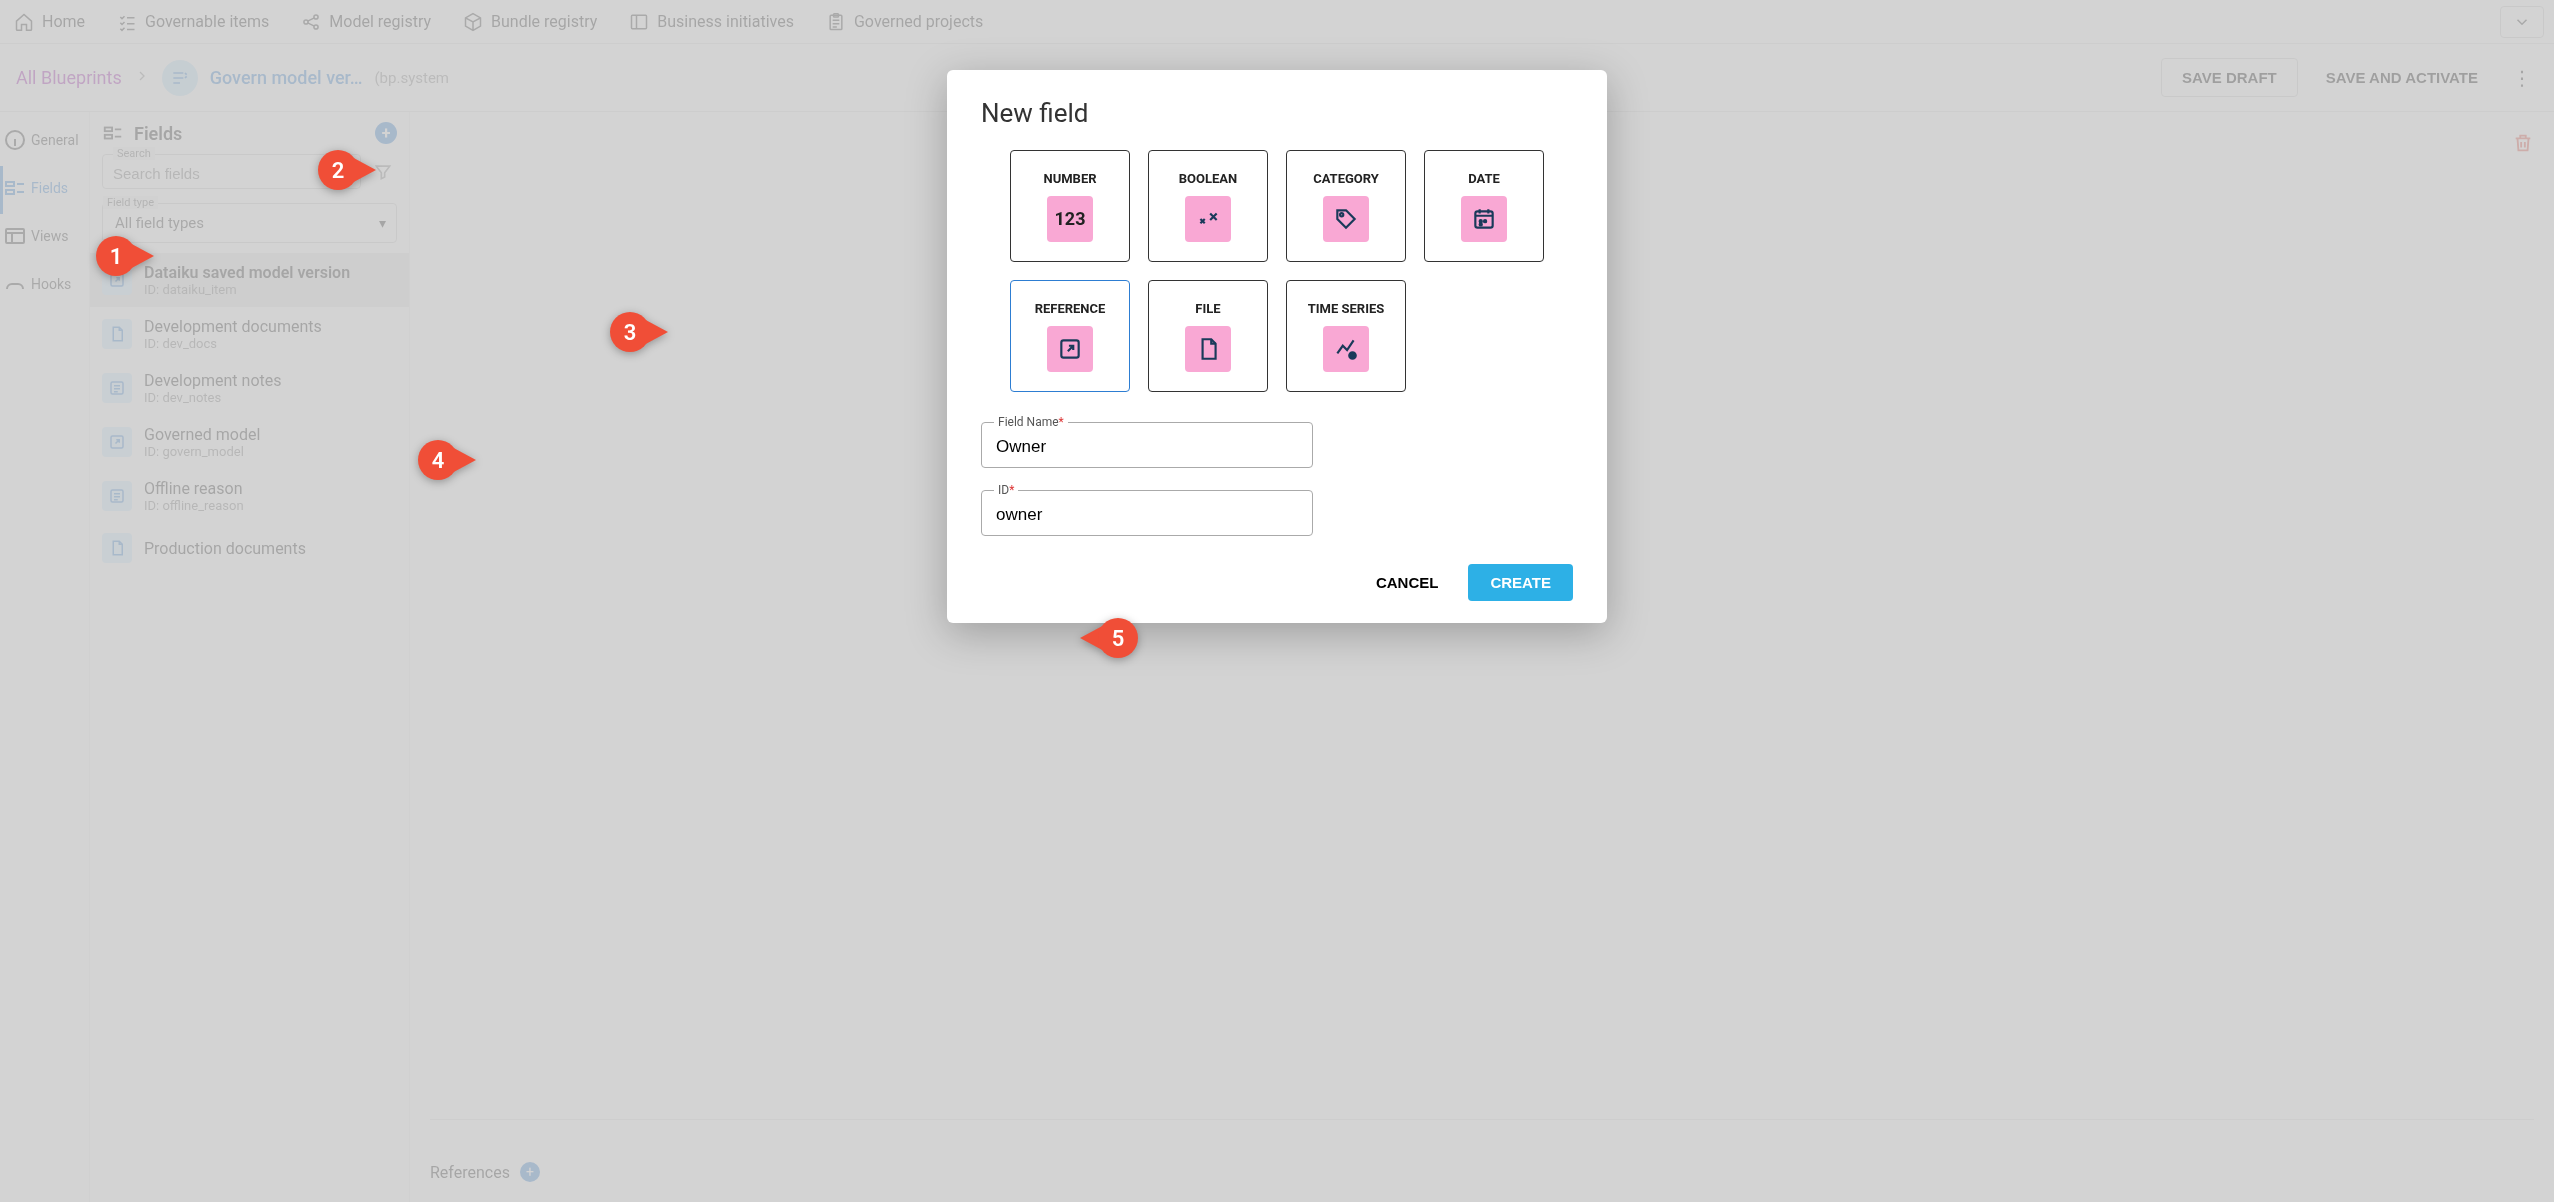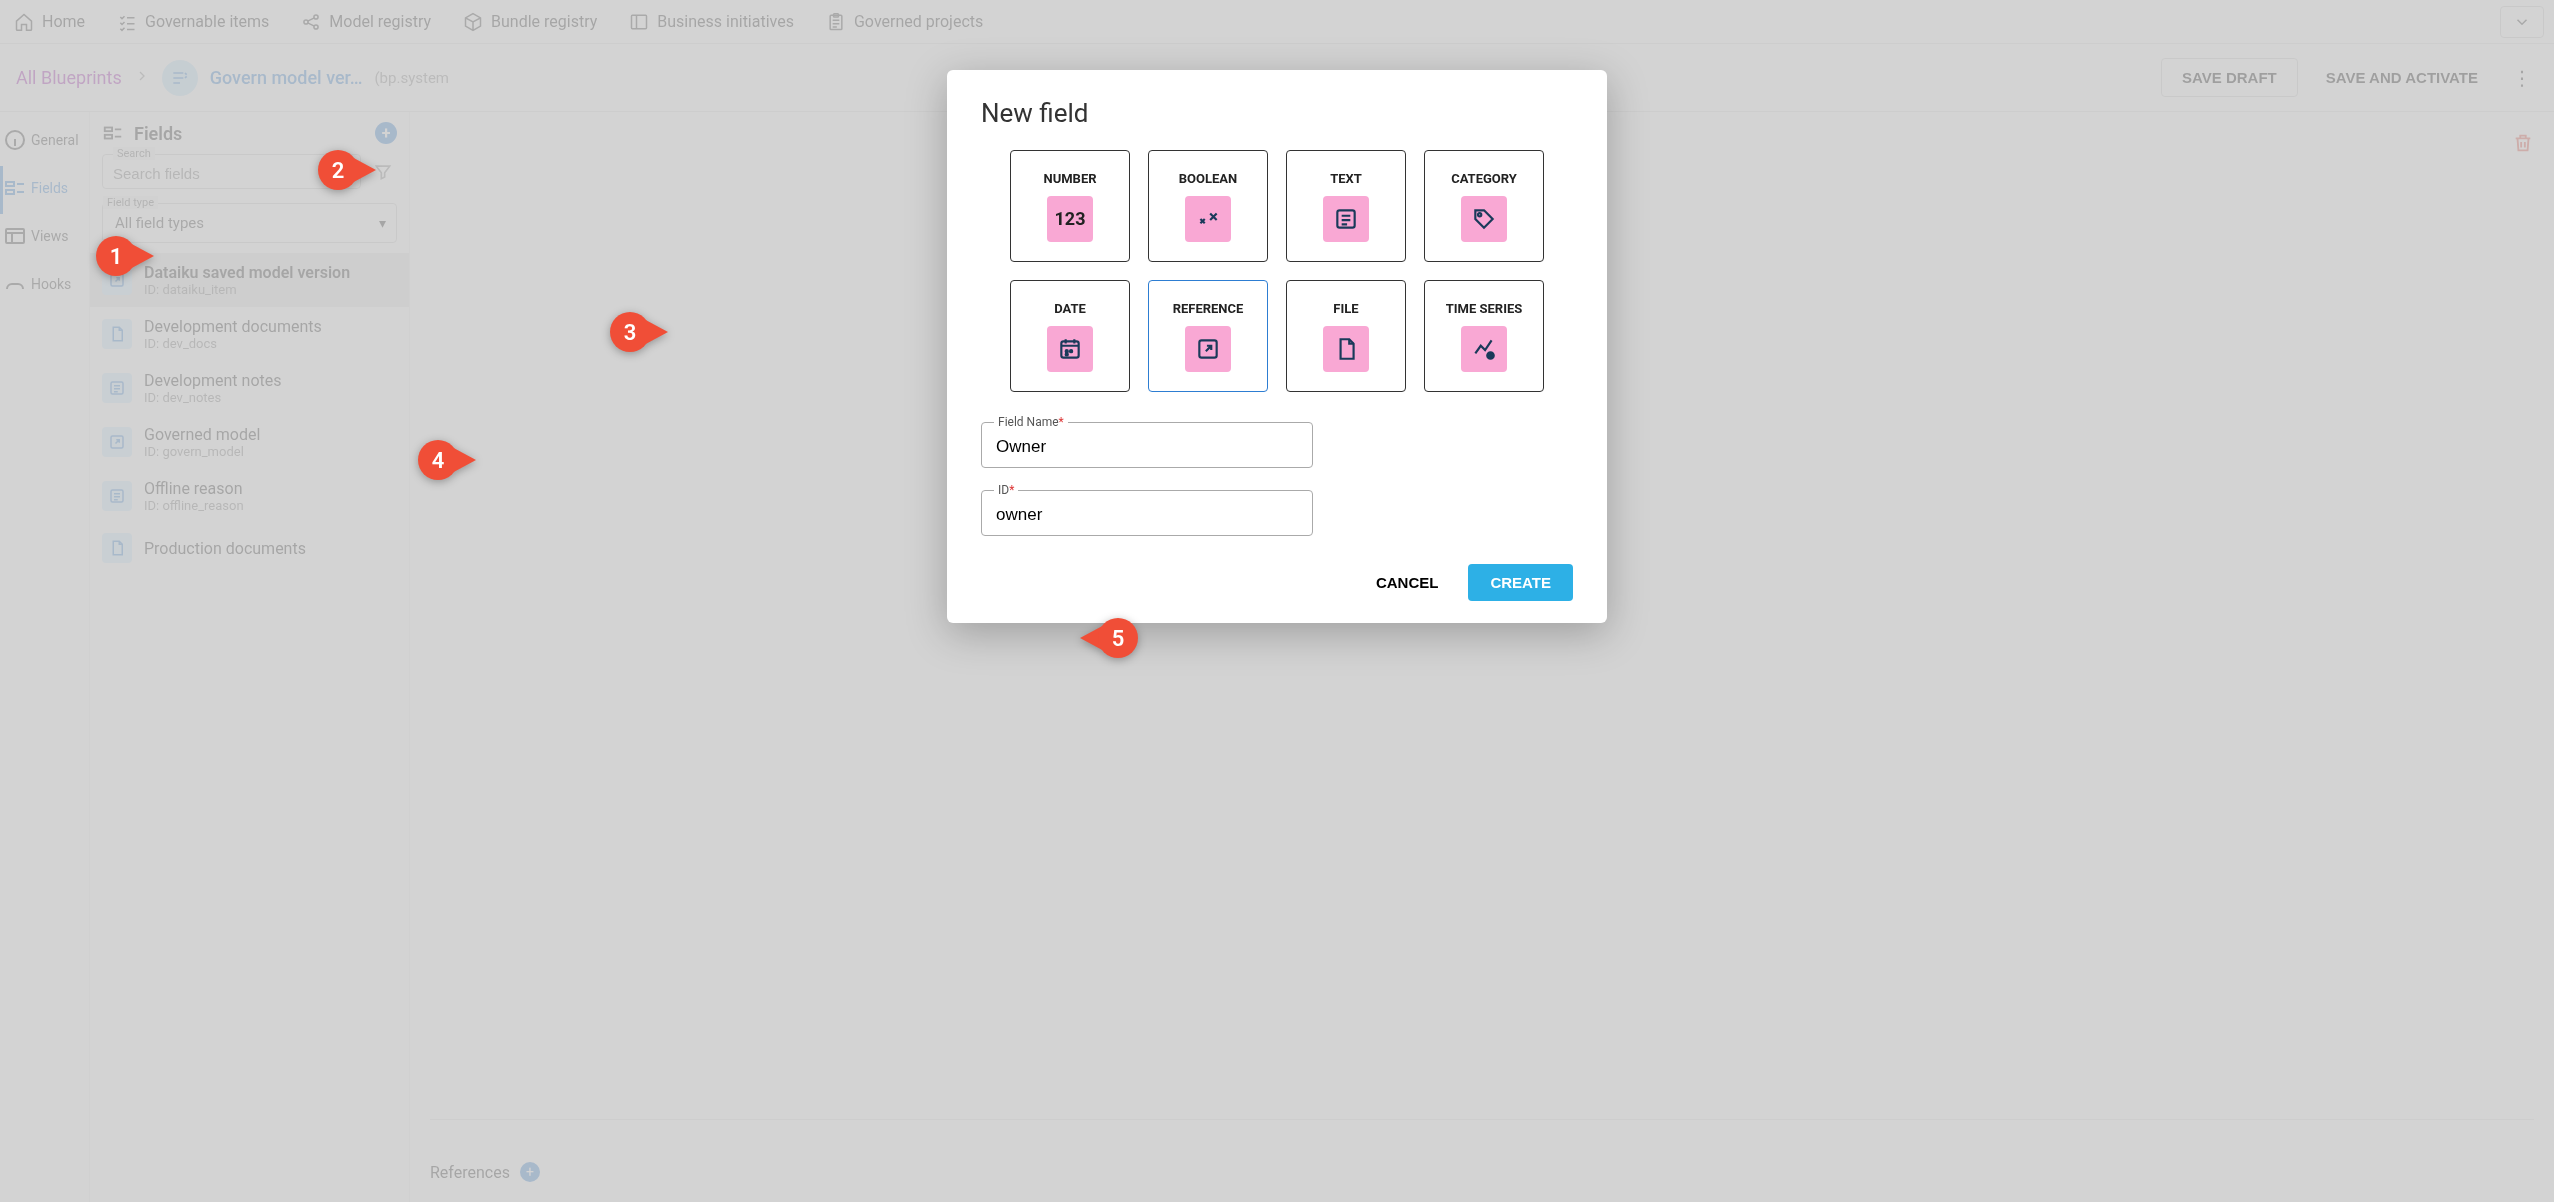--- a/index.html
+++ b/index.html
@@ -537,29 +537,20 @@
       </div>
       <div class="type-card">
         <div class="tc-label">BOOLEAN</div>
         <div class="tc-icon">
             <svg viewBox="0 0 24 24" width="26" height="26" stroke="#1a3a5a" fill="none" stroke-width="2">
               <path d="M5 12l4 4M5 16l4-4M14 7l6 6M14 13l6-6"></path>
             </svg>
           </div>
       </div>
       <div class="type-card">
-        <div class="tc-label">TEXT</div>
-        <div class="tc-icon">
-            <svg viewBox="0 0 24 24" width="26" height="26" stroke="#1a3a5a" fill="none" stroke-width="2">
-              <rect x="4" y="4" width="16" height="16" rx="2"></rect>
-              <path d="M8 9h8M8 13h8M8 17h5"></path>
-            </svg>
-          </div>
-      </div>
-      <div class="type-card">
         <div class="tc-label">CATEGORY</div>
         <div class="tc-icon">
             <svg viewBox="0 0 24 24" width="26" height="26" stroke="#1a3a5a" fill="none" stroke-width="2">
               <path d="M12 4l8 8-8 8-8-8V4h8z"></path>
               <circle cx="8" cy="8" r="1.5"></circle>
             </svg>
           </div>
       </div>
       <div class="type-card">
         <div class="tc-label">DATE</div>

